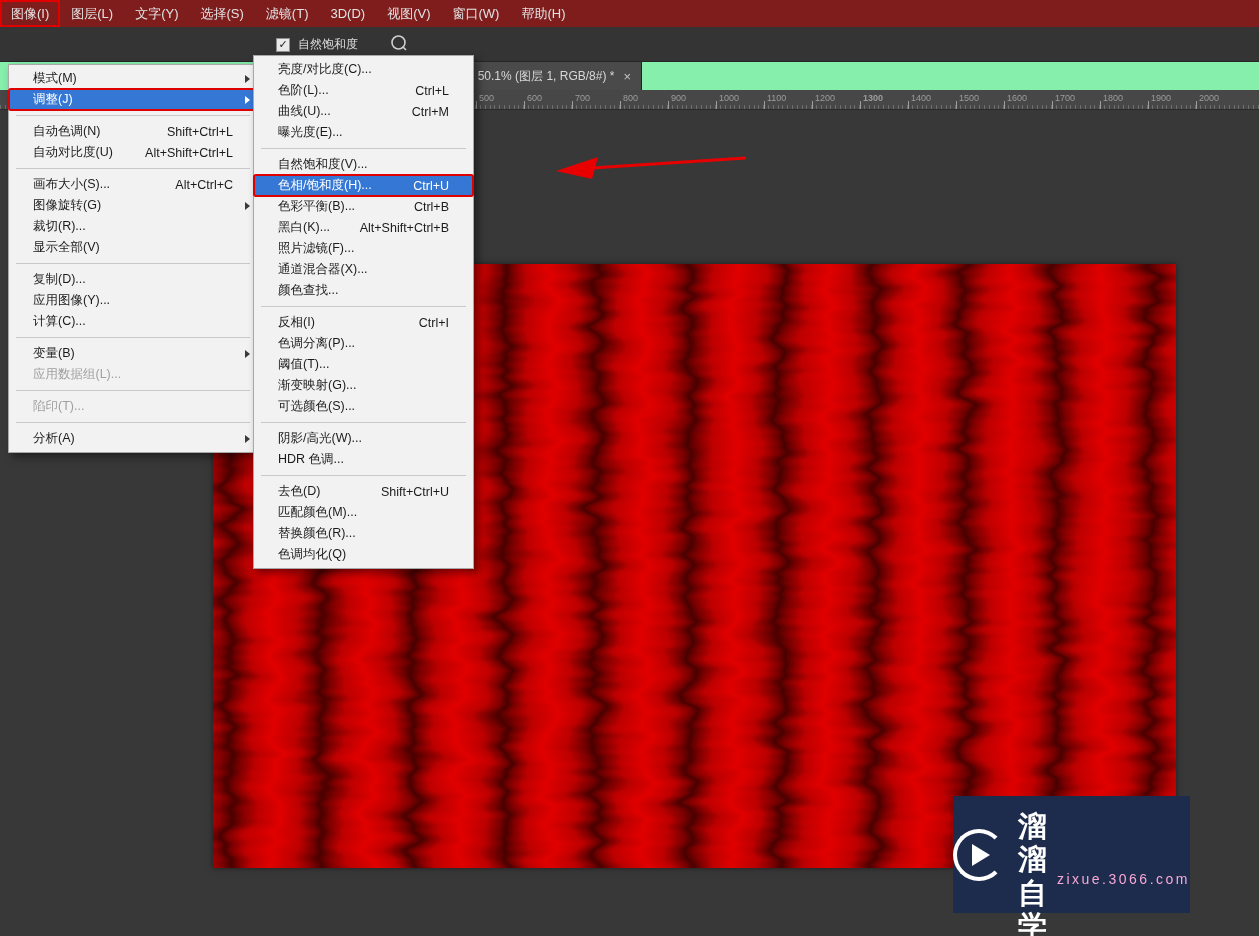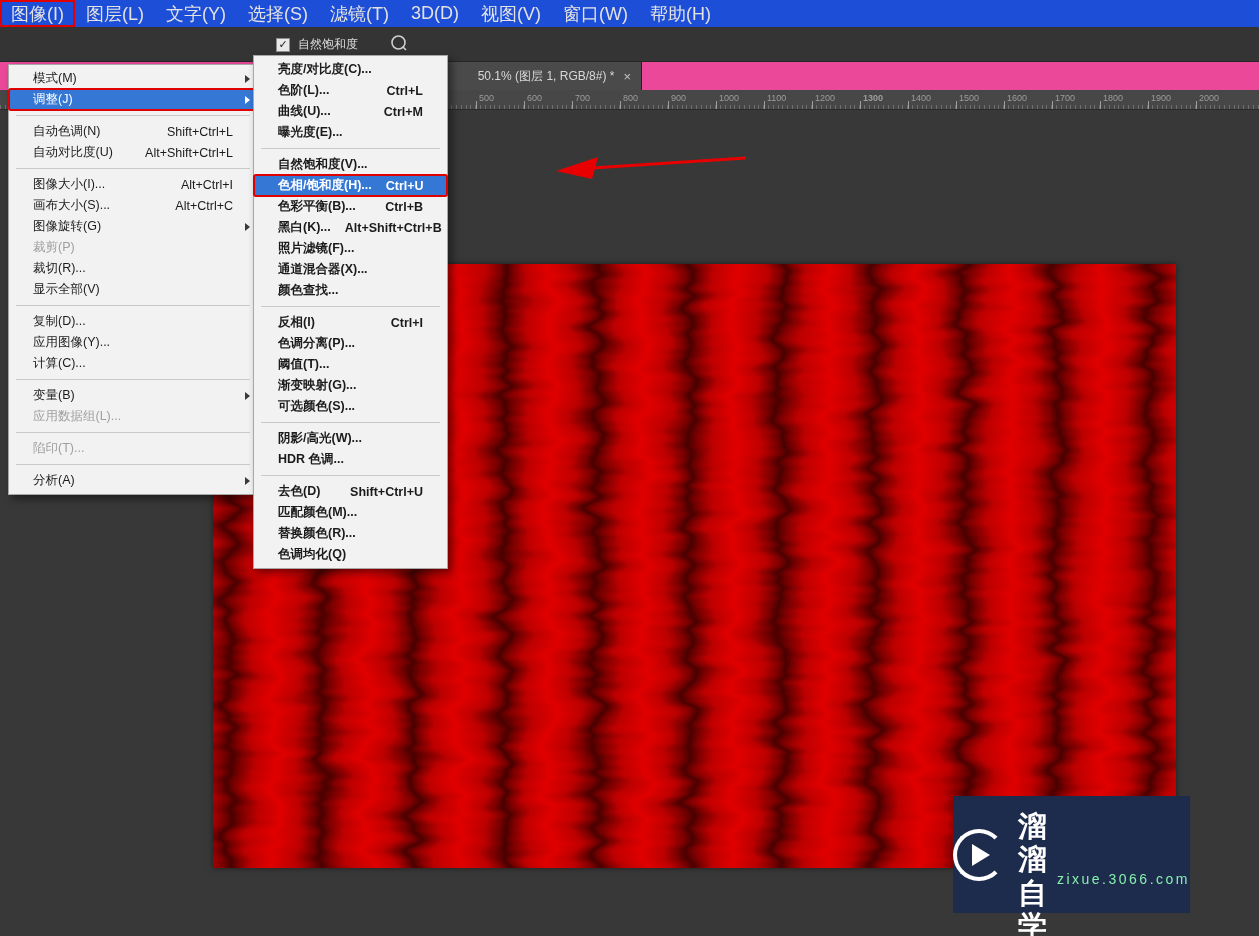--- a/index.html
+++ b/index.html
@@ -1,32 +1,32 @@
 <!DOCTYPE html>
 <html><head>
 <meta charset="utf-8">
 <style>
   *{margin:0;padding:0;box-sizing:border-box;}
   html,body{background:#222;}
   body{font-family:"Liberation Sans","DejaVu Sans",sans-serif;}
   .stage{position:relative;width:1259px;height:936px;background:#383838;overflow:hidden;cursor:default;}
 
   
-  .menubar{position:absolute;top:0;left:0;right:0;height:27px;background:#1d4ed8;display:flex;align-items:stretch;color:#e2e2e2;font-size:18px;z-index:60;}
+  .menubar{position:absolute;top:0;left:0;right:0;height:27px;background:#7f1d1d;display:flex;align-items:stretch;color:#e2e2e2;font-size:13px;z-index:60;}
   .mb-item{display:flex;align-items:center;padding:0 11px;white-space:nowrap;}
   .mb-item.boxed{outline:2px solid #e10000;outline-offset:-2px;}
 
   
   .optionsbar{position:absolute;top:27px;left:0;right:0;height:35px;background:#343434;border-bottom:1px solid #262626;z-index:4;color:#dcdcdc;font-size:12px;}
   .opts-inner{position:absolute;left:276px;top:0;height:35px;display:flex;align-items:center;gap:8px;}
   .chk{width:14px;height:14px;background:#e9e9e9;border:1px solid #8f8f8f;display:flex;align-items:center;justify-content:center;font-size:11px;color:#1a1a1a;line-height:1;}
   .circle-icon{margin-left:24px;}
 
   
-  .tabbar{position:absolute;top:62px;left:0;right:0;height:28px;background:#ec4899;z-index:3;}
+  .tabbar{position:absolute;top:62px;left:0;right:0;height:28px;background:#86efac;z-index:3;}
   .tab{position:absolute;left:300px;width:342px;height:28px;background:#4a4a4a;border-right:1px solid #222;color:#d8d8d8;font-size:12px;display:flex;align-items:center;justify-content:flex-end;gap:9px;padding-right:10px;white-space:nowrap;}
   .tab-close{color:#c3c3c3;font-size:13px;}
 
   
   .ruler{position:absolute;top:90px;left:0;right:0;height:20px;background:#474747;border-bottom:1px solid #2a2a2a;z-index:3;overflow:hidden;}
   .ruler::before{content:"";position:absolute;left:0;right:0;bottom:0;height:4px;
     background:repeating-linear-gradient(to right,#6e6e6e 0 1px,transparent 1px 4.8px);}
   .ruler .tick{position:absolute;bottom:0;width:1px;height:8px;background:#9d9d9d;}
   .ruler .rlabel{position:absolute;top:3px;font-size:9px;color:#9d9d9d;letter-spacing:0;}
 
@@ -37,26 +37,26 @@
 
   
   .annotation-arrow{position:absolute;left:548px;top:148px;z-index:20;}
 
   
   .watermark{position:absolute;left:953px;top:796px;width:237px;height:117px;background:#1d2b4d;z-index:10;display:flex;align-items:center;justify-content:center;gap:13px;}
   .wm-logo{position:relative;width:52px;height:52px;border:4px solid #fff;border-radius:50%;border-right-color:transparent;flex:0 0 auto;}
   .wm-play{position:absolute;left:15px;top:11px;width:0;height:0;border-left:18px solid #fff;border-top:11px solid transparent;border-bottom:11px solid transparent;}
   .wm-text{display:flex;flex-direction:row;align-items:center;margin-top:44px;}
   .wm-title{color:#fff;font-size:29px;font-weight:bold;letter-spacing:3px;line-height:1.15;}
-  .wm-sub{color:#86efac;font-size:14px;letter-spacing:2.5px;margin-top:4px;}
+  .wm-sub{color:#f9a8d4;font-size:14px;letter-spacing:2.5px;margin-top:4px;}
 
   
   .menu-panel{position:absolute;background:#f2f2f2;border:1px solid #a8a8a8;box-shadow:4px 4px 8px rgba(0,0,0,.45);z-index:50;font-size:12.5px;color:#1b1b1b;padding:3px 0;}
   .image-menu{left:8px;top:27px;width:250px;margin-top:37px;}
-  .adjust-menu{left:253px;top:55px;width:195px;font-weight:bold;}
+  .adjust-menu{left:253px;top:55px;width:221px;}
   .mi{display:flex;align-items:center;height:21px;padding:0 24px 0 24px;position:relative;white-space:nowrap;}
   .mi .sc{margin-left:auto;padding-left:14px;}
   .mi .arr{position:absolute;right:7px;top:50%;margin-top:-4px;width:0;height:0;border-left:5px solid #3a3a3a;border-top:4px solid transparent;border-bottom:4px solid transparent;}
   .mi.dis{color:#9f9f9f;}
   .mi.sel{background:#3577d4;color:#fff;}
   .mi.sel .arr{border-left-color:#fff;}
   .mi.annotated{outline:2px solid #e10000;outline-offset:-1px;border-radius:2px;}
   .sep{height:1px;background:#c9c9c9;margin:5px 7px;}
 
   .edge-clip{position:absolute;left:0;top:70px;width:8px;overflow:hidden;color:#bfbfbf;font-size:12px;z-index:2;}
@@ -173,35 +173,27 @@
       <div class="mi">
         <span>自动色调(N)</span>
         <span class="sc">Shift+Ctrl+L</span>
       </div>
       <div class="mi">
         <span>自动对比度(U)</span>
         <span class="sc">Alt+Shift+Ctrl+L</span>
       </div>
       <div class="sep"></div>
       <div class="mi">
-        <span>图像大小(I)...</span>
-        <span class="sc">Alt+Ctrl+I</span>
-      </div>
-      <div class="mi">
         <span>画布大小(S)...</span>
         <span class="sc">Alt+Ctrl+C</span>
       </div>
       <div class="mi">
         <span>图像旋转(G)</span>
         <span class="sc"></span>
         <span class="arr"></span>
-      </div>
-      <div class="mi dis">
-        <span>裁剪(P)</span>
-        <span class="sc"></span>
       </div>
       <div class="mi">
         <span>裁切(R)...</span>
         <span class="sc"></span>
       </div>
       <div class="mi">
         <span>显示全部(V)</span>
         <span class="sc"></span>
       </div>
       <div class="sep"></div>

